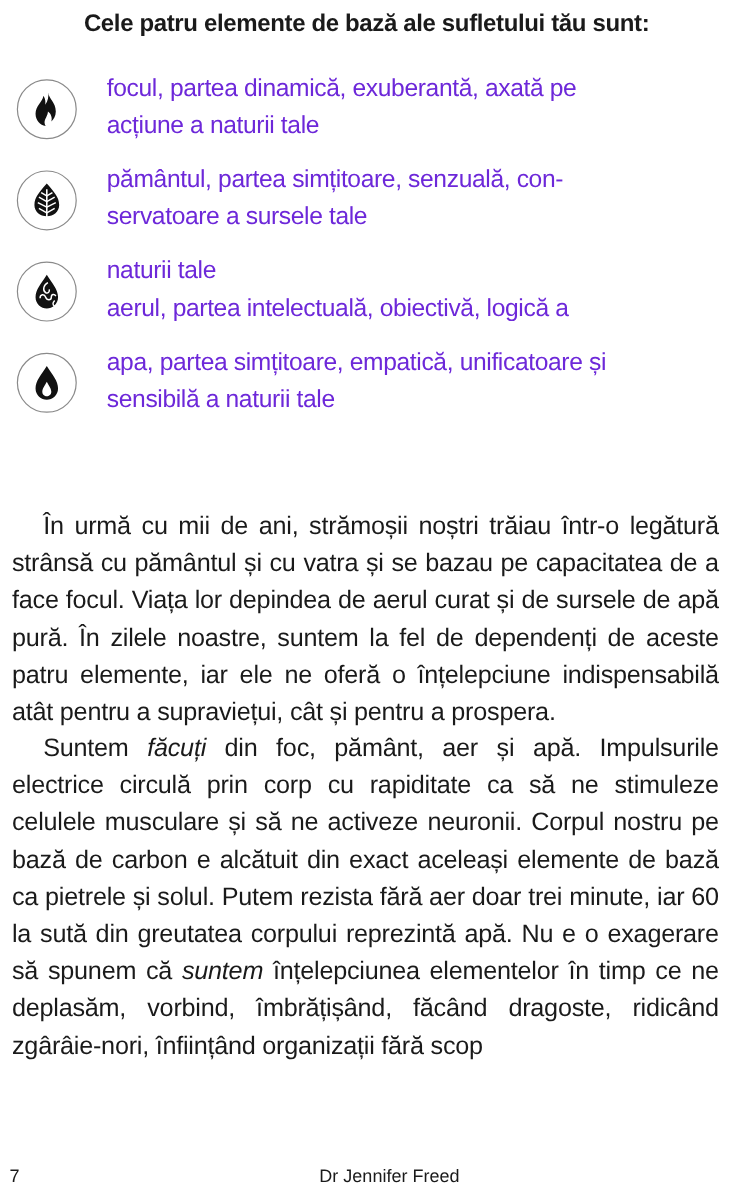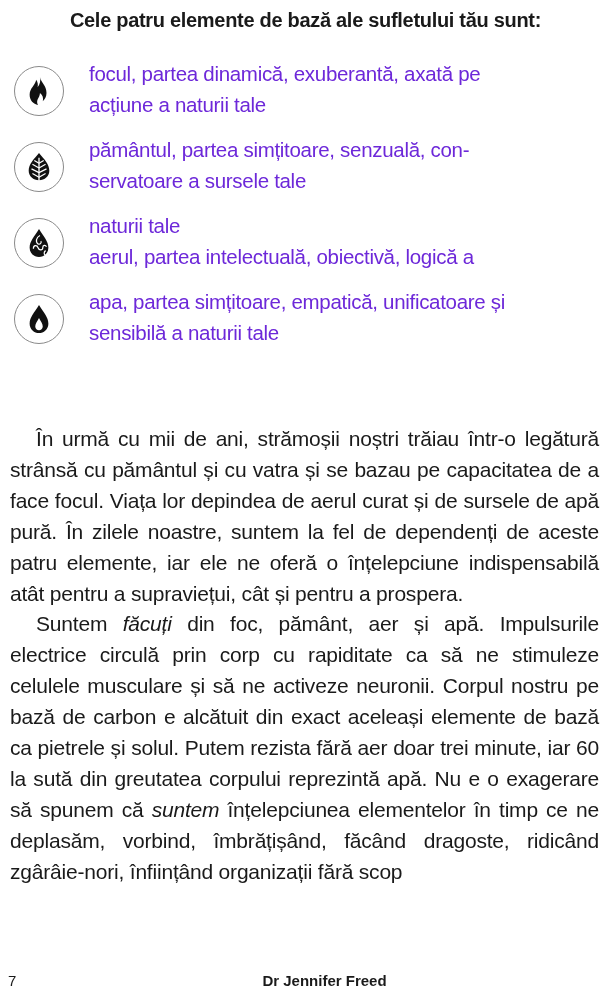--- a/index.html
+++ b/index.html
@@ -33,21 +33,21 @@
       font-family: "Liberation Sans", sans-serif; color: #1a1a1a;
       letter-spacing: -0.2px;
       margin-top: 12px;
     }
     .body-text p { margin: 0; text-indent: 26px; }
     .footer {
       position: absolute; top: 972px; left: 0; width: 611px; height: 24px;
       font-family: "Liberation Sans", sans-serif; font-size: 15px; color: #1a1a1a;
     }
     .page-number { position: absolute; left: 8px; top: 0; }
-    .running-author { position: absolute; left: 0; width: 611px; text-align: center; top: 0; padding-left: 38px; box-sizing: border-box; font-weight: bold; }
+    .running-author { position: absolute; left: 0; width: 611px; text-align: center; top: 0; padding-left: 38px; box-sizing: border-box; }
   </style>
 </head>
 <body>
 
 <div class="heading">Cele patru elemente de bază ale sufletului tău sunt:</div>
 
 <div class="element-item" style="top:64px;">
   <div class="element-icon">
     <svg viewBox="0 0 28 32" aria-hidden="true">
       <path d="M15 1 C16 7 22 10 22 18 C22 22 20 25 18 27 C19 24 18 20 15 18 C15 22 12 24 12 28 C12 29 12.5 30 13 31 C8 30 4 26 4 20 C4 13 10 10 11 4 C13 7 13 10 12.5 12 C15 9 16 5 15 1 Z" fill="#111"></path>

